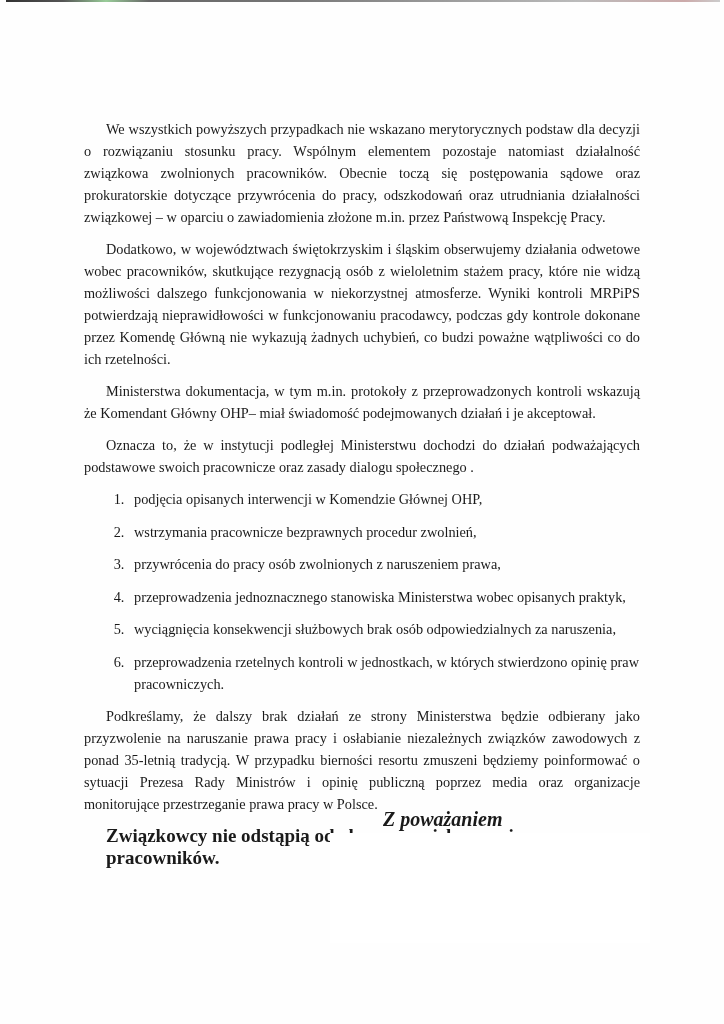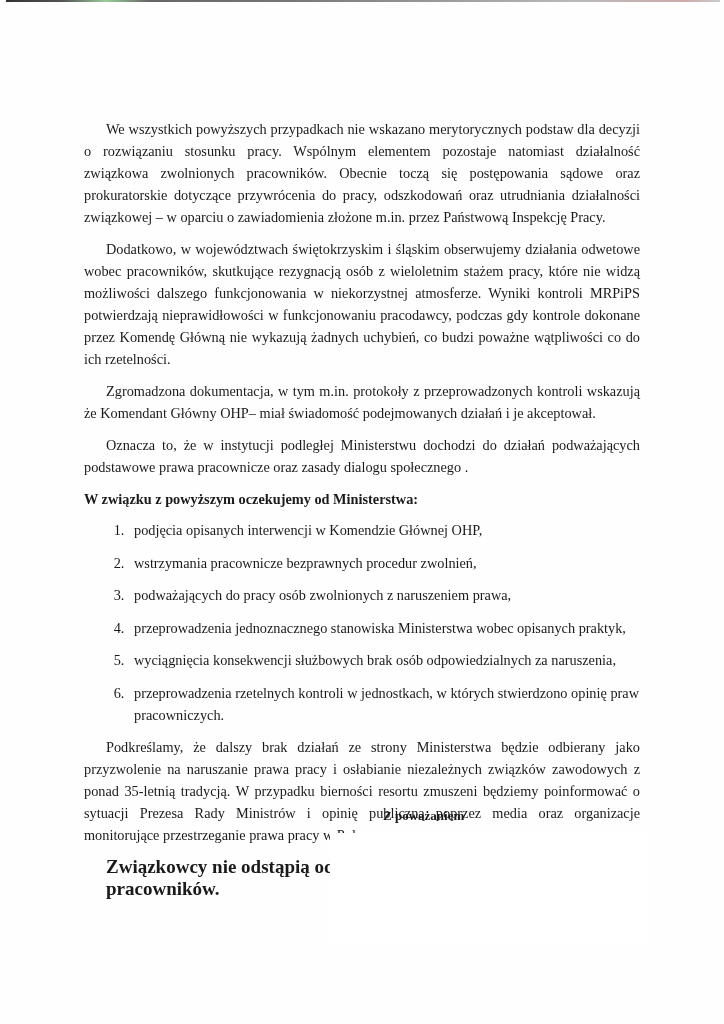--- a/index.html
+++ b/index.html
@@ -13,38 +13,37 @@
   }
   .page {
     position: absolute; left: 84px; top: 86px; width: 556px;
     font-size: 14.3px; line-height: 22px; margin-top: 32px;
   }
   .para { text-align: justify; text-indent: 22px; margin: 0 0 10px 0; }
   .heading { font-weight: bold; margin: 0 0 9px 0; }
   ol { margin: 0 0 10px 0; padding-left: 44px; }
   ol li { margin-bottom: 10.5px; padding-left: 6px; }
   .closing-bold { font-weight: bold; margin: 0 0 0 22px; font-size: 19px; }
-  .signoff { position: absolute; left: 383px; top: 808px; font-weight: bold; font-size: 13px; }
+  .signoff { position: absolute; left: 383px; top: 808px; font-weight: bold; font-size: 20px; font-style: italic; }
   .stamp-area { position: absolute; left: 330px; top: 833px; width: 320px; height: 110px; background: #ffffff; }
 </style>
 </head>
 <body>
 
 <div class="scan-edge"></div>
 
 <div class="page">
   <p class="para">We wszystkich powyższych przypadkach nie wskazano merytorycznych podstaw dla decyzji o rozwiązaniu stosunku pracy. Wspólnym elementem pozostaje natomiast działalność związkowa zwolnionych pracowników. Obecnie toczą się postępowania sądowe oraz prokuratorskie dotyczące przywrócenia do pracy, odszkodowań oraz utrudniania działalności związkowej – w oparciu o zawiadomienia złożone m.in. przez Państwową Inspekcję Pracy.</p>
   <p class="para">Dodatkowo, w województwach świętokrzyskim i śląskim obserwujemy działania odwetowe wobec pracowników, skutkujące rezygnacją osób z wieloletnim stażem pracy, które nie widzą możliwości dalszego funkcjonowania w niekorzystnej atmosferze. Wyniki kontroli MRPiPS potwierdzają nieprawidłowości w funkcjonowaniu pracodawcy, podczas gdy kontrole dokonane przez Komendę Główną nie wykazują żadnych uchybień, co budzi poważne wątpliwości co do ich rzetelności.</p>
-  <p class="para">Zgromadzona dokumentacja, w tym m.in. protokoły z przeprowadzonych kontroli wskazują że Komendant Główny OHP– miał świadomość podejmowanych działań i je akceptował.</p>
-  <p class="para">Oznacza to, że w instytucji podległej Ministerstwu dochodzi do działań podważających podstawowe prawa pracownicze oraz zasady dialogu społecznego .</p>
-  <p class="heading">W związku z powyższym oczekujemy od Ministerstwa:</p>
+  <p class="para">Ministerstwa dokumentacja, w tym m.in. protokoły z przeprowadzonych kontroli wskazują że Komendant Główny OHP– miał świadomość podejmowanych działań i je akceptował.</p>
+  <p class="para">Oznacza to, że w instytucji podległej Ministerstwu dochodzi do działań podważających podstawowe swoich pracownicze oraz zasady dialogu społecznego .</p>
   <ol>
     <li>podjęcia opisanych  interwencji w Komendzie Głównej OHP,</li>
     <li>wstrzymania pracownicze bezprawnych procedur zwolnień,</li>
-    <li>podważających do pracy osób zwolnionych z naruszeniem prawa,</li>
+    <li>przywrócenia do pracy osób zwolnionych z naruszeniem prawa,</li>
     <li>przeprowadzenia jednoznacznego stanowiska Ministerstwa wobec opisanych praktyk,</li>
     <li>wyciągnięcia konsekwencji służbowych brak osób odpowiedzialnych za naruszenia,</li>
     <li>przeprowadzenia rzetelnych kontroli w jednostkach, w których stwierdzono opinię praw pracowniczych.</li>
   </ol>
   <p class="para">Podkreślamy, że dalszy brak działań ze strony Ministerstwa będzie odbierany jako przyzwolenie na naruszanie prawa pracy i osłabianie niezależnych związków zawodowych z ponad 35-letnią tradycją. W przypadku bierności resortu zmuszeni będziemy poinformować o sytuacji Prezesa Rady Ministrów i  opinię publiczną poprzez  media oraz organizacje monitorujące przestrzeganie prawa pracy w Polsce.</p>
   <p class="closing-bold">Związkowcy nie odstąpią od obrony swoich praw i praw pracowników.</p>
 </div>
 
 <div class="signoff">Z poważaniem</div>
 <div class="stamp-area"></div>

